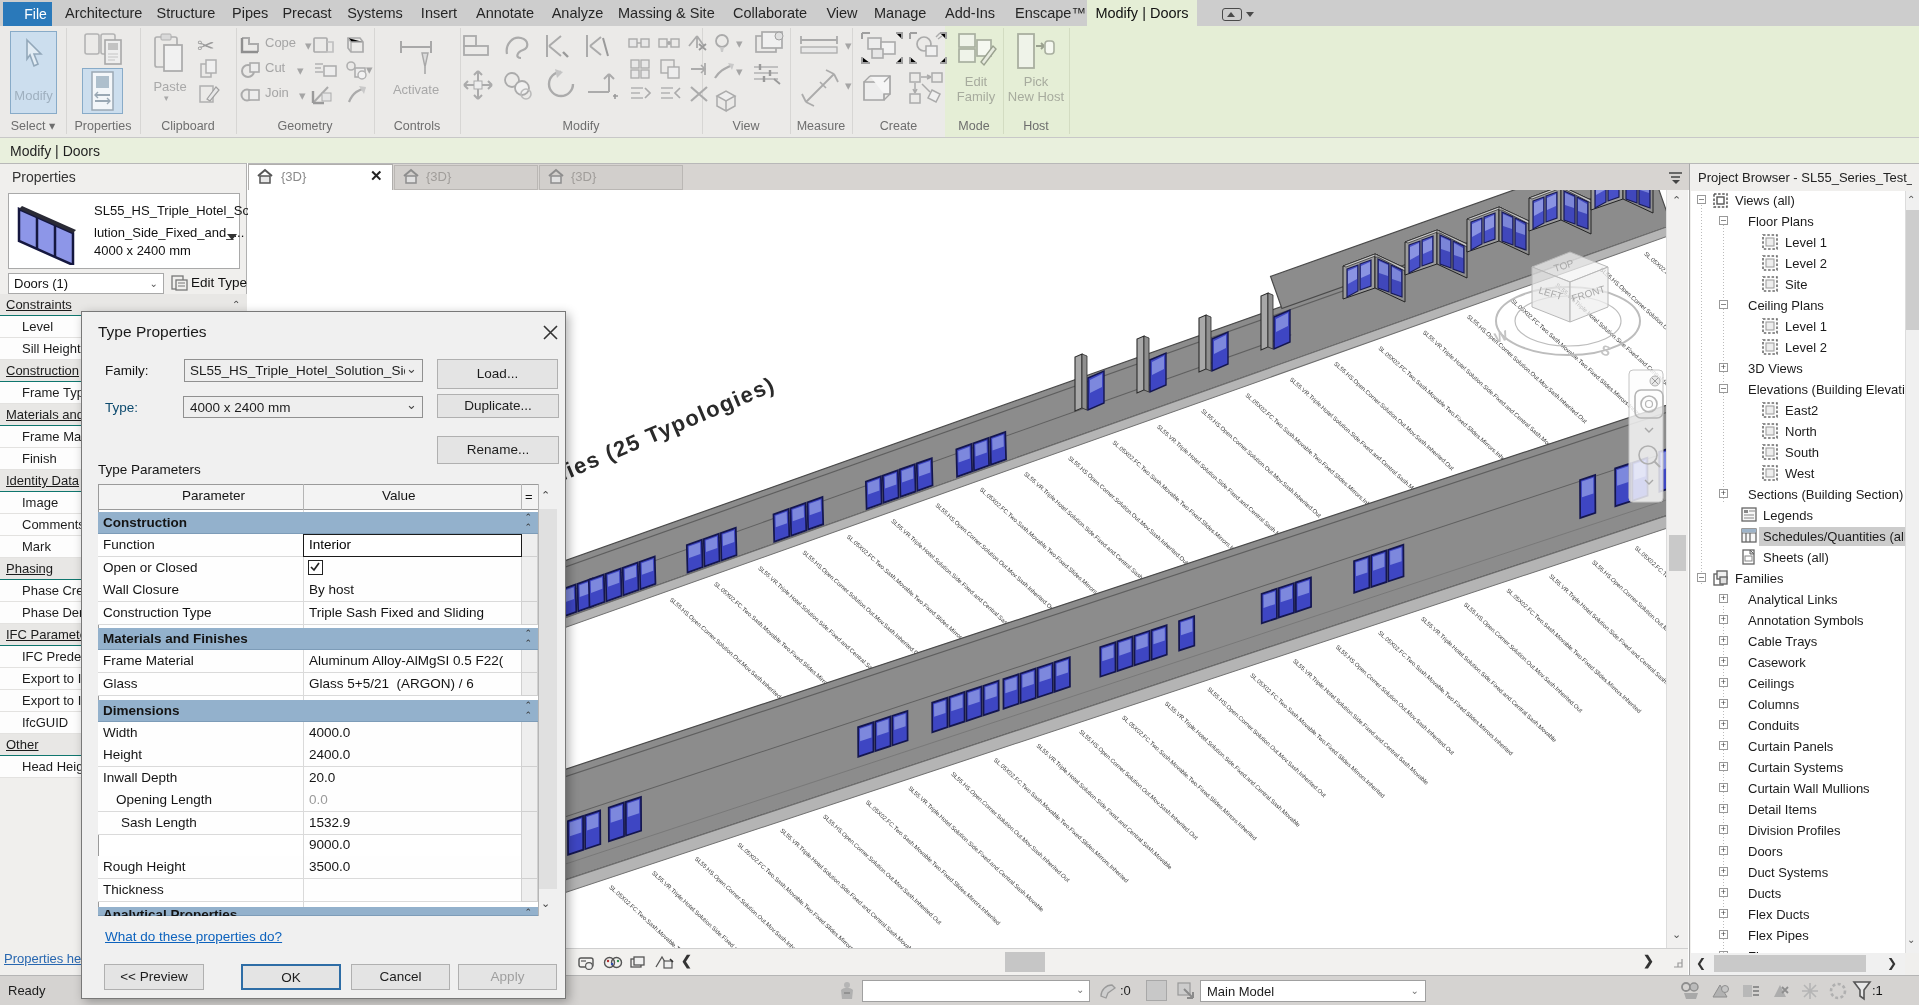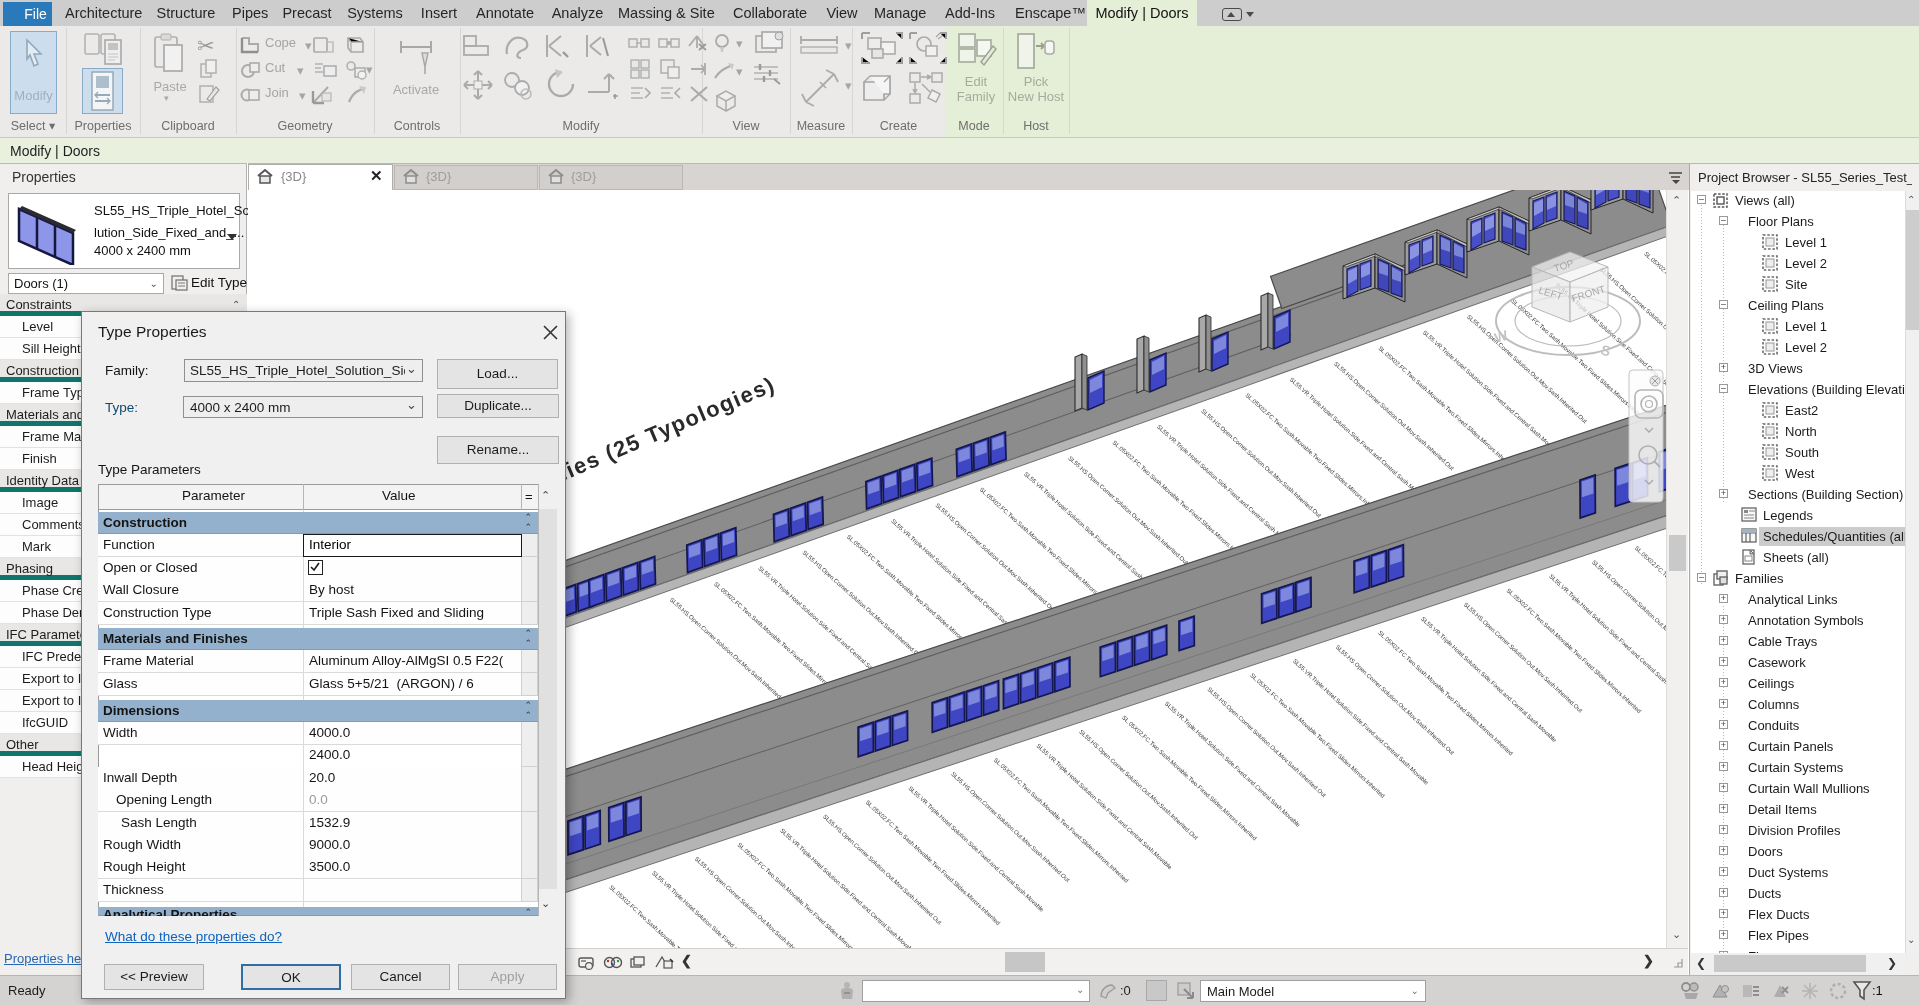--- a/index.html
+++ b/index.html
@@ -15,21 +15,21 @@
 #ribbongreen{left:945px;top:0;width:974px;height:111px;background:#e5eed6;}
 .psep{position:absolute;top:2px;width:1px;height:106px;background:#d7d6d4;}
 .plabel{position:absolute;top:92px;height:16px;font-size:12.5px;color:#6e6e6e;text-align:center;line-height:16px;}
 .iconD{position:absolute;color:#9b9b9b;text-align:center;}
 
 #modbar{left:0;top:137px;width:1919px;height:26px;background:#e9f0dd;border-top:1px solid #c8c8c8;font-size:14px;color:#1f1f1f;line-height:26px;padding-left:10px;}
 
 #props{left:0;top:163px;width:247px;height:812px;background:#f0efed;border-top:1px solid #b8b8b8;border-right:1px solid #b0b0b0;}
 #props .hdr{position:absolute;left:12px;top:5px;font-size:14px;color:#333;}
 .prow{position:absolute;left:0;width:247px;height:22px;font-size:13px;color:#1c1c1c;line-height:22px;border-bottom:1px solid #e3e2e0;background:#fdfdfd;}
-.prowh{background:#e8e7e5;border-bottom:5px solid #0f766e;}
+.prowh{background:#e8e7e5;border-bottom:1px solid #0f766e;text-decoration:underline;}
 
 #vtabs{left:248px;top:163px;width:1441px;height:27px;background:#d7d4d1;border-top:1px solid #b8b8b8;}
 #vcanvas{left:248px;top:190px;width:1418px;height:758px;background:#ffffff;overflow:hidden;}
 #vsb{left:1666px;top:190px;width:22px;height:758px;background:#f1f0ef;border-left:1px solid #dcdcdc;}
 #vctrl{left:248px;top:948px;width:1440px;height:27px;background:#f2f1ef;border-top:1px solid #cfcfcf;}
 
 #browser{left:1689px;top:163px;width:230px;height:812px;background:#f0efed;border-top:1px solid #b8b8b8;border-left:1px solid #a9a9a9;}
 #tree{position:absolute;left:1px;top:27px;width:214px;height:762px;background:#fff;overflow:hidden;}
 .trow{position:absolute;height:21px;font-size:13px;color:#1b1b1b;line-height:21px;white-space:nowrap;}
 .texp{position:absolute;width:9px;height:9px;border:1px solid #999;background:#fff;font-size:9px;line-height:7px;text-align:center;color:#444;}
@@ -979,36 +979,36 @@
  <div class="abs" style="left:227px;top:338.4px;font-size:13.5px;color:#141414;line-height:22px;white-space:nowrap;">Aluminum Alloy-AlMgSI 0.5 F22(</div>
  <div class="drow" style="top:360.8px;padding-left:5px;">Glass</div>
  <div class="abs" style="left:221px;top:360.8px;width:218px;height:22.4px;border-left:1px solid #dadada;"></div>
  <div class="deq" style="top:360.8px;"></div>
  <div class="abs" style="left:227px;top:360.8px;font-size:13.5px;color:#141414;line-height:22px;white-space:nowrap;">Glass 5+5/21&nbsp;&nbsp;(ARGON) / 6</div>
  <div class="drow drowh" style="width:440px;top:387.5px;height:22.4px;padding-left:5px;">Dimensions<span style="position:absolute;right:6px;top:0px;font-weight:normal;font-size:9px;color:#333;line-height:10px;">⌃<br>⌃</span></div>
  <div class="drow" style="top:409.9px;padding-left:5px;">Width</div>
  <div class="abs" style="left:221px;top:409.9px;width:218px;height:22.4px;border-left:1px solid #dadada;"></div>
  <div class="deq" style="top:409.9px;"></div>
  <div class="abs" style="left:227px;top:409.9px;font-size:13.5px;color:#141414;line-height:22px;white-space:nowrap;">4000.0</div>
+ <div class="drow" style="top:432.3px;padding-left:5px;">Height</div>
  <div class="abs" style="left:221px;top:432.3px;width:218px;height:22.4px;border-left:1px solid #dadada;"></div>
  <div class="deq" style="top:432.3px;"></div>
  <div class="abs" style="left:227px;top:432.3px;font-size:13.5px;color:#141414;line-height:22px;white-space:nowrap;">2400.0</div>
  <div class="drow" style="top:454.7px;padding-left:5px;">Inwall Depth</div>
  <div class="abs" style="left:221px;top:454.7px;width:218px;height:22.4px;border-left:1px solid #dadada;"></div>
  <div class="deq" style="top:454.7px;"></div>
  <div class="abs" style="left:227px;top:454.7px;font-size:13.5px;color:#141414;line-height:22px;white-space:nowrap;">20.0</div>
  <div class="drow" style="top:477.1px;padding-left:18px;">Opening Length</div>
  <div class="abs" style="left:221px;top:477.1px;width:218px;height:22.4px;border-left:1px solid #dadada;"></div>
  <div class="deq" style="top:477.1px;"></div>
  <div class="abs" style="left:227px;top:477.1px;font-size:13.5px;color:#9a9a9a;line-height:22px;white-space:nowrap;">0.0</div>
  <div class="drow" style="top:499.5px;padding-left:23px;">Sash Length</div>
  <div class="abs" style="left:221px;top:499.5px;width:218px;height:22.4px;border-left:1px solid #dadada;"></div>
  <div class="deq" style="top:499.5px;"></div>
  <div class="abs" style="left:227px;top:499.5px;font-size:13.5px;color:#141414;line-height:22px;white-space:nowrap;">1532.9</div>
- <div class="drow" style="top:521.9px;padding-left:5px;">Rough Width</div>
  <div class="abs" style="left:221px;top:521.9px;width:218px;height:22.4px;border-left:1px solid #dadada;"></div>
  <div class="deq" style="top:521.9px;"></div>
  <div class="abs" style="left:227px;top:521.9px;font-size:13.5px;color:#141414;line-height:22px;white-space:nowrap;">9000.0</div>
  <div class="drow" style="top:544.3px;padding-left:5px;">Rough Height</div>
  <div class="abs" style="left:221px;top:544.3px;width:218px;height:22.4px;border-left:1px solid #dadada;"></div>
  <div class="deq" style="top:544.3px;"></div>
  <div class="abs" style="left:227px;top:544.3px;font-size:13.5px;color:#141414;line-height:22px;white-space:nowrap;">3500.0</div>
  <div class="drow" style="top:566.7px;padding-left:5px;">Thickness</div>
  <div class="abs" style="left:221px;top:566.7px;width:218px;height:22.4px;border-left:1px solid #dadada;"></div>
  <div class="deq" style="top:566.7px;"></div>

